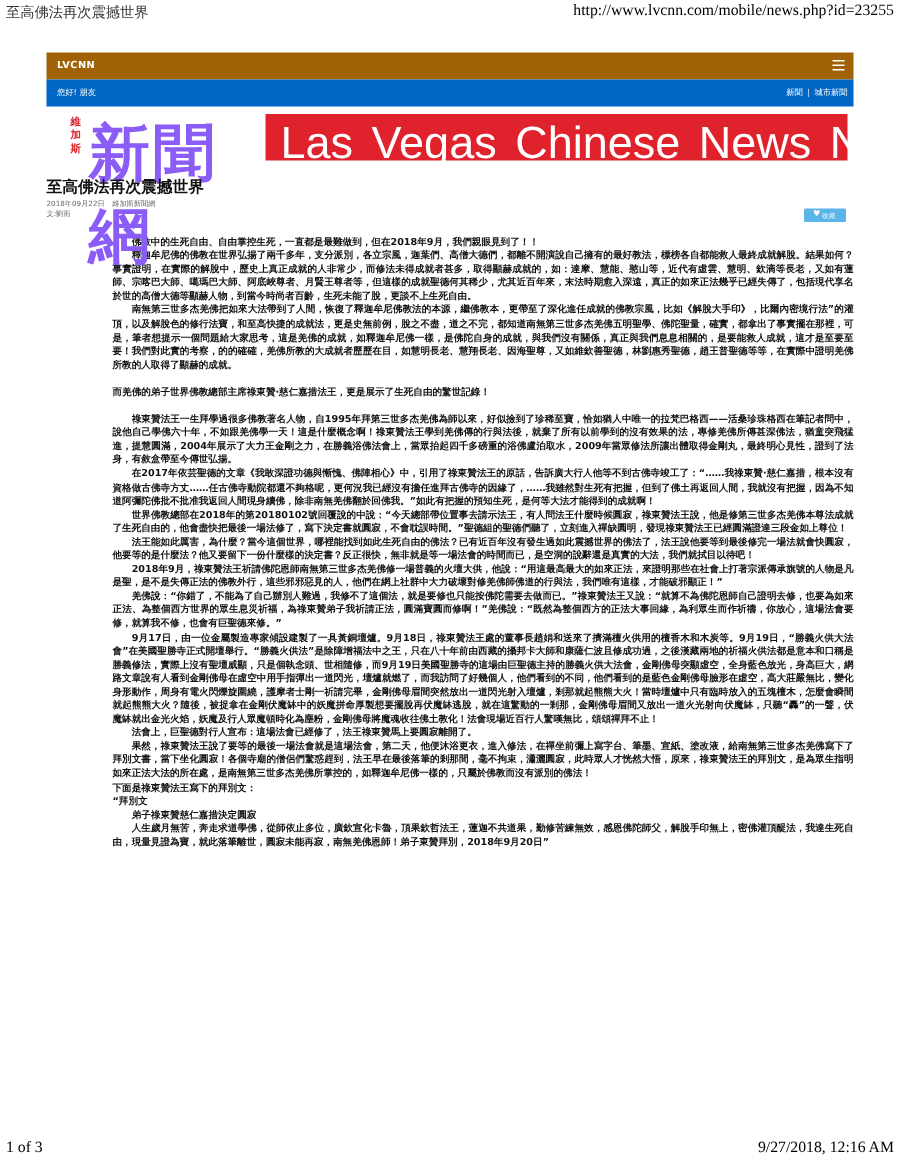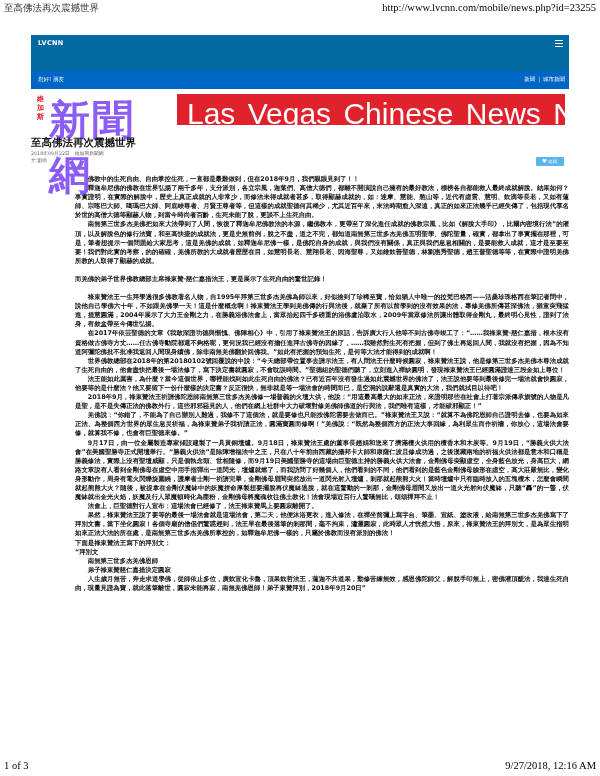--- a/index.html
+++ b/index.html
@@ -6,32 +6,32 @@
     html, body { width: 600px; height: 776px; background: #ffffff; overflow: hidden; }
     body { position: relative; font-family: "DejaVu Sans", sans-serif; color: #111; }
 
     .print-header { position: absolute; top: 2px; left: 4px; right: 4px; height: 14px;
       font-family: "Liberation Serif", serif; font-size: 10.5px; color: #000; }
     .print-header .left { position: absolute; left: 0; top: 0; font-family: "DejaVu Sans", sans-serif; font-size: 9.5px; color:#333; }
     .print-header .right { position: absolute; right: 0; top: 0; margin-left: 44px; }
 
     .page { position: absolute; left: 31px; top: 35px; width: 538px; }
 
-    .navbar { height: 36px; background: #0369a1; position: relative; }
+    .navbar { height: 18px; background: #a16207; position: relative; }
     .navbar .brand { position: absolute; left: 7px; top: 4px; font-size: 6.5px; font-weight: bold; color: #fff; letter-spacing: 0.3px; }
     .navbar .menu-icon { position: absolute; right: 6px; top: 5px; width: 8px; height: 7px; }
     .navbar .menu-icon span { display: block; height: 1.3px; background: #fff; margin-bottom: 1.6px; }
 
     .subnav { height: 18px; background: #0066c6; position: relative; }
     .subnav .greet { position: absolute; left: 7px; top: 5px; font-size: 5.5px; color: #fff; }
     .subnav .links { position: absolute; right: 4px; top: 5px; font-size: 5.5px; color: #fff; }
     .subnav .links .sep { margin: 0 3px; opacity: 0.85; }
 
     .banner { position: relative; height: 44px; margin-top: 2px; }
-    .logo { position: absolute; left: 4px; top: 0; width: 140px; height: 44px; }
+    .logo { position: absolute; left: 14px; top: 0; width: 140px; height: 44px; }
     .logo .small { position: absolute; left: 2px; top: 3px; width: 10px; font-size: 7px; line-height: 9px; color: #d9232e; font-weight: bold; font-family: "DejaVu Serif", serif; }
     .logo .big { position: absolute; left: 14px; top: 2px; font-size: 41px; color: #8b5cf6; font-weight: bold; font-family: "DejaVu Serif", serif; letter-spacing: 2px; }
     .red-banner { position: absolute; left: 146px; top: 3px; width: 388px; height: 31px; background: #e0222d; }
     .red-banner span { position: absolute; left: 10px; top: 3px; font-family: "Liberation Sans", sans-serif; font-size: 30px; color: #fff; word-spacing: 4px; white-space: nowrap; }
 
     .article-head { position: relative; height: 40px; }
     .article-title { position: absolute; left: 0; top: 1px; font-size: 10.5px; font-weight: bold; color: #111; }
     .meta-line { position: absolute; left: 0; top: 15px; font-size: 4.8px; color: #666; }
     .meta-line .src { margin-left: 5px; }
     .author { position: absolute; left: 0; top: 22px; font-size: 4.8px; color: #666; }
@@ -106,21 +106,20 @@
       <p class="indent">在2017年依芸聖德的文章《我敢深證功德與慚愧、佛陣相心》中，引用了祿東贊法王的原話，告訴廣大行人他等不到古佛寺竣工了：“……我祿東贊·慈仁嘉措，根本沒有資格做古佛寺方丈……任古佛寺動院都還不夠格呢，更何況我已經沒有擔任進拜古佛寺的因緣了，……我雖然對生死有把握，但到了佛土再返回人間，我就沒有把握，因為不知道阿彌陀佛批不批准我返回人間現身續佛，除非南無羌佛翻於回佛我。”如此有把握的預知生死，是何等大法才能得到的成就啊！</p>
       <p class="indent">世界佛教總部在2018年的第20180102號回覆說的中說：“今天總部帶位置事去請示法王，有人問法王什麼時候圓寂，祿東贊法王說，他是修第三世多杰羌佛本尊法成就了生死自由的，他會盡快把最後一場法修了，寫下決定書就圓寂，不會耽誤時間。”聖德組的聖德們聽了，立刻進入禪缺圓明，發現祿東贊法王已經圓滿證達三段金如上尊位！</p>
       <p class="indent">法王能如此厲害，為什麼？當今這個世界，哪裡能找到如此生死自由的佛法？已有近百年沒有發生過如此震撼世界的佛法了，法王說他要等到最後修完一場法就會快圓寂，他要等的是什麼法？他又要留下一份什麼樣的決定書？反正很快，無非就是等一場法會的時間而已，是空洞的說辭還是真實的大法，我們就拭目以待吧！</p>
       <p class="indent">2018年9月，祿東贊法王祈請佛陀恩師南無第三世多杰羌佛修一場普義的火壇大供，他說：“用這最高最大的如來正法，來證明那些在社會上打著宗派傳承旗號的人物是凡是聖，是不是失傳正法的佛教外行，這些邪邪惡見的人，他們在網上社群中大力破壞對修羌佛師佛道的行與法，我們唯有這樣，才能破邪顯正！”</p>
       <p class="indent">羌佛說：“你錯了，不能為了自己辦別人難過，我修不了這個法，就是要修也只能按佛陀需要去做而已。”祿東贊法王又說：“就算不為佛陀恩師自己證明去修，也要為如來正法、為整個西方世界的眾生息災祈福，為祿東贊弟子我祈請正法，圓滿寶圓而修啊！”羌佛說：“既然為整個西方的正法大事回緣，為利眾生而作祈禱，你放心，這場法會要修，就算我不修，也會有巨聖德來修。”</p>
       <p class="indent">9月17日，由一位金屬製造專家傾設建製了一具黃銅壇爐。9月18日，祿東贊法王處的董事長趙娟和送來了擠滿檀火供用的檀香木和木炭等。9月19日，“勝義火供大法會”在美國聖勝寺正式開壇舉行。“勝義火供法”是除障增福法中之王，只在八十年前由西藏的攝邦卡大師和康薩仁波且修成功過，之後漢藏兩地的祈福火供法都是意本和口稱是勝義修法，實際上沒有聖壇威顯，只是個執念頭、世相隨修，而9月19日美國聖勝寺的這場由巨聖德主持的勝義火供大法會，金剛佛母突顯虛空，全身藍色放光，身高巨大，網路文章說有人看到金剛佛母在虛空中用手指彈出一道閃光，壇爐就燃了，而我訪問了好幾個人，他們看到的不同，他們看到的是藍色金剛佛母臉形在虛空，高大莊嚴無比，變化身形動作，周身有電火閃爍旋圍繞，護摩者士剛一祈請完畢，金剛佛母眉間突然放出一道閃光射入壇爐，剎那就起熊熊大火！當時壇爐中只有臨時放入的五塊檀木，怎麼會瞬間就起熊熊大火？隨後，被捉拿在金剛伏魔缽中的妖魔拼命厚製想要擺脫再伏魔缽逃脫，就在這驚動的一剎那，金剛佛母眉間又放出一道火光射向伏魔缽，只聽“轟”的一聲，伏魔缽就出金光火焰，妖魔及行人眾魔頓時化為塵粉，金剛佛母將魔魂收往佛土教化！法會現場近百行人驚嘆無比，頌頌禪拜不止！</p>
       <p class="indent">法會上，巨聖德對行人宣布：這場法會已經修了，法王祿東贊馬上要圓寂離開了。</p>
       <p class="indent">果然，祿東贊法王說了要等的最後一場法會就是這場法會，第二天，他便沐浴更衣，進入修法，在禪坐前彌上寫字台、筆墨、宣紙、塗改液，給南無第三世多杰羌佛寫下了拜別文書，當下坐化圓寂！各個寺廟的僧侶們驚惑趕到，法王早在最後落筆的剎那間，毫不拘束，瀟灑圓寂，此時眾人才恍然大悟，原來，祿東贊法王的拜別文，是為眾生指明如來正法大法的所在處，是南無第三世多杰羌佛所掌控的，如釋迦牟尼佛一樣的，只屬於佛教而沒有派別的佛法！</p>
       <p class="plain">下面是祿東贊法王寫下的拜別文：</p>
       <p class="plain">“拜別文</p>
-      <p class="sub">南無第三世多杰羌佛恩師</p>
       <p class="sub">弟子祿東贊慈仁嘉措決定圓寂</p>
       <p class="indent">人生歲月無苦，奔走求道學佛，從師依止多位，廣欽宣化卡魯，頂果欽哲法王，蓮迦不共道果，勤修苦練無效，感恩佛陀師父，解脫手印無上，密佛灌頂醍法，我達生死自由，現量見證為寶，就此落筆離世，圓寂未能再寂，南無羌佛恩師！弟子東贊拜別，2018年9月20日”</p>
     </div>
 </div>
 
 <div class="print-footer">
   <span class="left">1 of 3</span>
   <span class="right">9/27/2018, 12:16 AM</span>
 </div>
 

